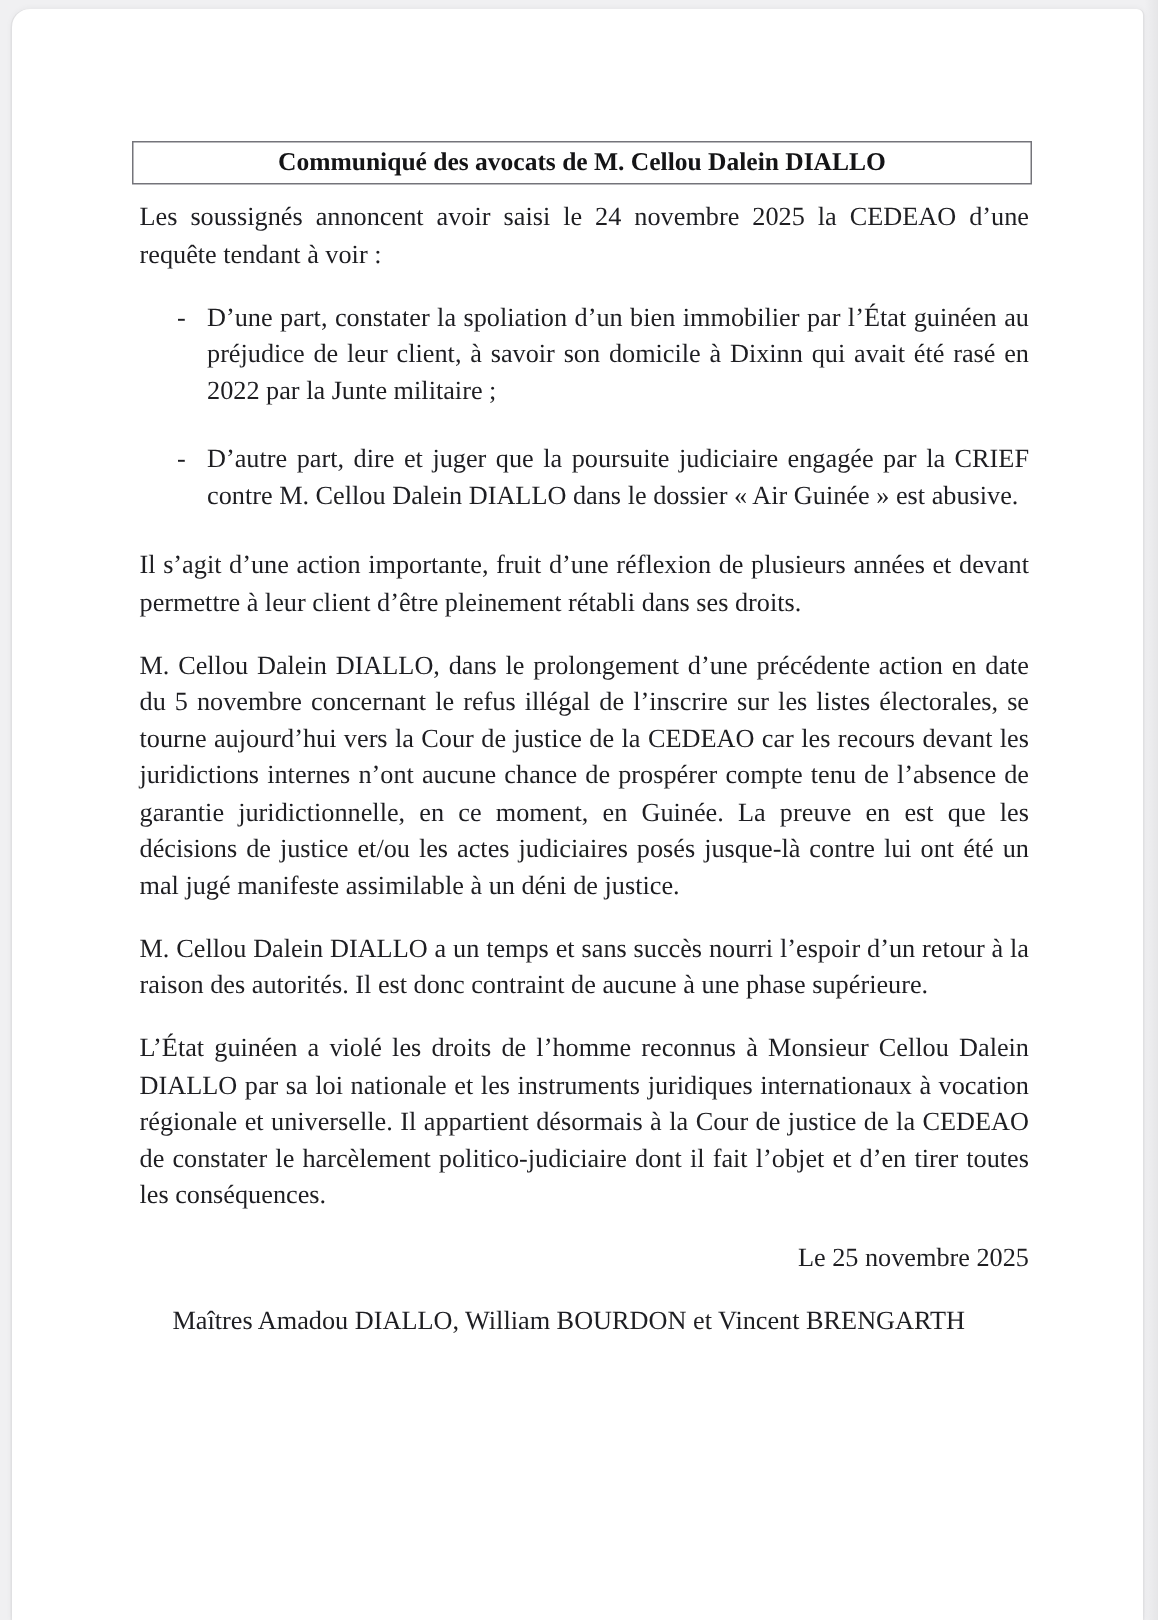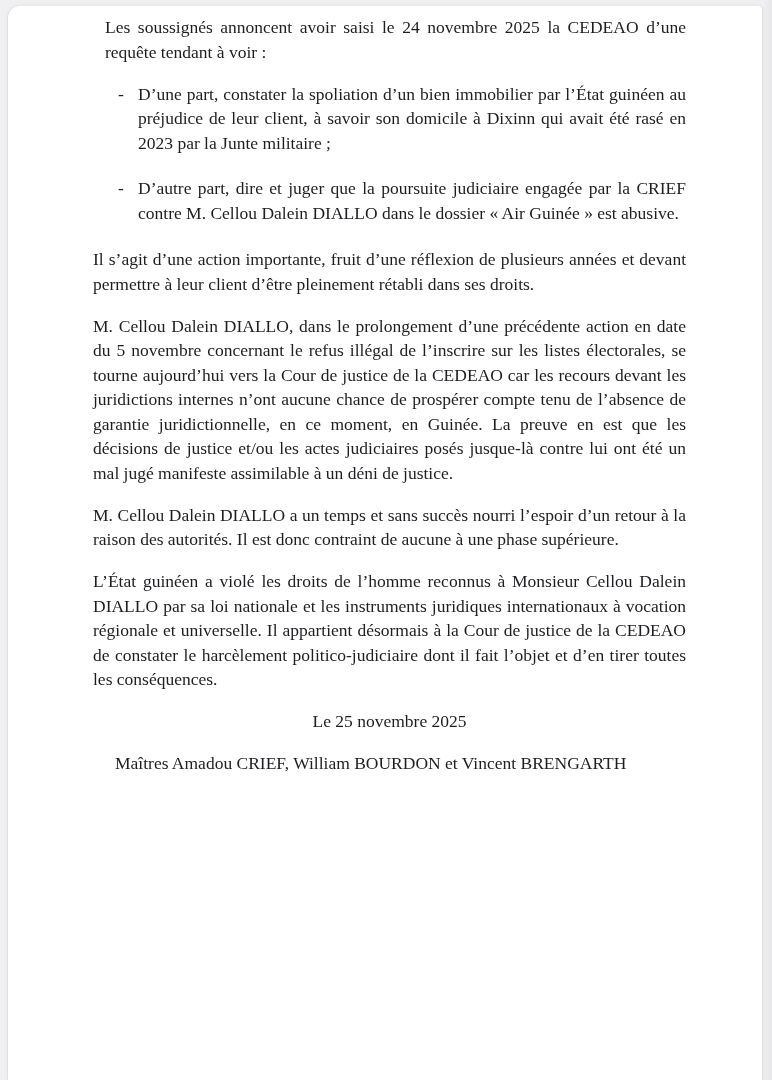--- a/index.html
+++ b/index.html
@@ -51,21 +51,20 @@
     border: 1.5px solid #74747a;
     text-align: center;
     font-weight: bold;
     font-size: 17px;
     line-height: 22px;
     padding: 2px 4px 3px 4px;
     color: #141416;
   }
   .intro {
     margin-top: 9px;
-    margin-left: 12px;
   }
   .bullet-list {
     margin-top: 10px;
   }
   .bullet {
     display: flex;
   }
   .bullet + .bullet {
     margin-top: 21px;
   }
@@ -79,56 +78,57 @@
   }
   .para {
     margin-top: 11px;
     font-family: Liberation Serif, serif;
   }
   .para-first {
     margin-top: 22px;
   }
   .date-line {
     margin-top: 11px;
-    text-align: center;
+    text-align: right;
   }
   .signature-line {
     margin-top: 9px;
     padding-left: 22px;
     text-align: left;
   }
 </style>
 </head>
 <body>
 
 <div class="page">
   <div class="doc">
 
+    <div class="title-box">Communiqué des avocats de M. Cellou Dalein DIALLO</div>
 
     <p class="intro">Les soussignés annoncent avoir saisi le 24 novembre 2025 la CEDEAO d’une requête tendant à voir :</p>
 
     <div class="bullet-list">
       <div class="bullet">
         <span class="bullet-marker">-</span>
-        <span class="bullet-text">D’une part, constater la spoliation d’un bien immobilier par l’État guinéen au préjudice de leur client, à savoir son domicile à Dixinn qui avait été rasé en 2023 par la Junte militaire ;</span>
+        <span class="bullet-text">D’une part, constater la spoliation d’un bien immobilier par l’État guinéen au préjudice de leur client, à savoir son domicile à Dixinn qui avait été rasé en 2022 par la Junte militaire ;</span>
       </div>
       <div class="bullet">
         <span class="bullet-marker">-</span>
         <span class="bullet-text">D’autre part, dire et juger que la poursuite judiciaire engagée par la CRIEF contre M. Cellou Dalein DIALLO dans le dossier « Air Guinée » est abusive.</span>
       </div>
     </div>
 
     <p class="para para-first">Il s’agit d’une action importante, fruit d’une réflexion de plusieurs années et devant permettre à leur client d’être pleinement rétabli dans ses droits.</p>
 
     <p class="para">M. Cellou Dalein DIALLO, dans le prolongement d’une précédente action en date du 5 novembre concernant le refus illégal de l’inscrire sur les listes électorales, se tourne aujourd’hui vers la Cour de justice de la CEDEAO car les recours devant les juridictions internes n’ont aucune chance de prospérer compte tenu de l’absence de garantie juridictionnelle, en ce moment, en Guinée. La preuve en est que les décisions de justice et/ou les actes judiciaires posés jusque-là contre lui ont été un mal jugé manifeste assimilable à un déni de justice.</p>
 
     <p class="para">M. Cellou Dalein DIALLO a un temps et sans succès nourri l’espoir d’un retour à la raison des autorités. Il est donc contraint de aucune à une phase supérieure.</p>
 
     <p class="para">L’État guinéen a violé les droits de l’homme reconnus à Monsieur Cellou Dalein DIALLO par sa loi nationale et les instruments juridiques internationaux à vocation régionale et universelle. Il appartient désormais à la Cour de justice de la CEDEAO de constater le harcèlement politico-judiciaire dont il fait l’objet et d’en tirer toutes les conséquences.</p>
 
     <p class="date-line">Le 25 novembre 2025</p>
 
-    <p class="signature-line">Maîtres Amadou CRIEF, William BOURDON et Vincent BRENGARTH</p>
+    <p class="signature-line">Maîtres Amadou DIALLO, William BOURDON et Vincent BRENGARTH</p>
 
   </div>
 </div>
 
 <div class="right-edge-shade"></div>
 
 </body></html>

